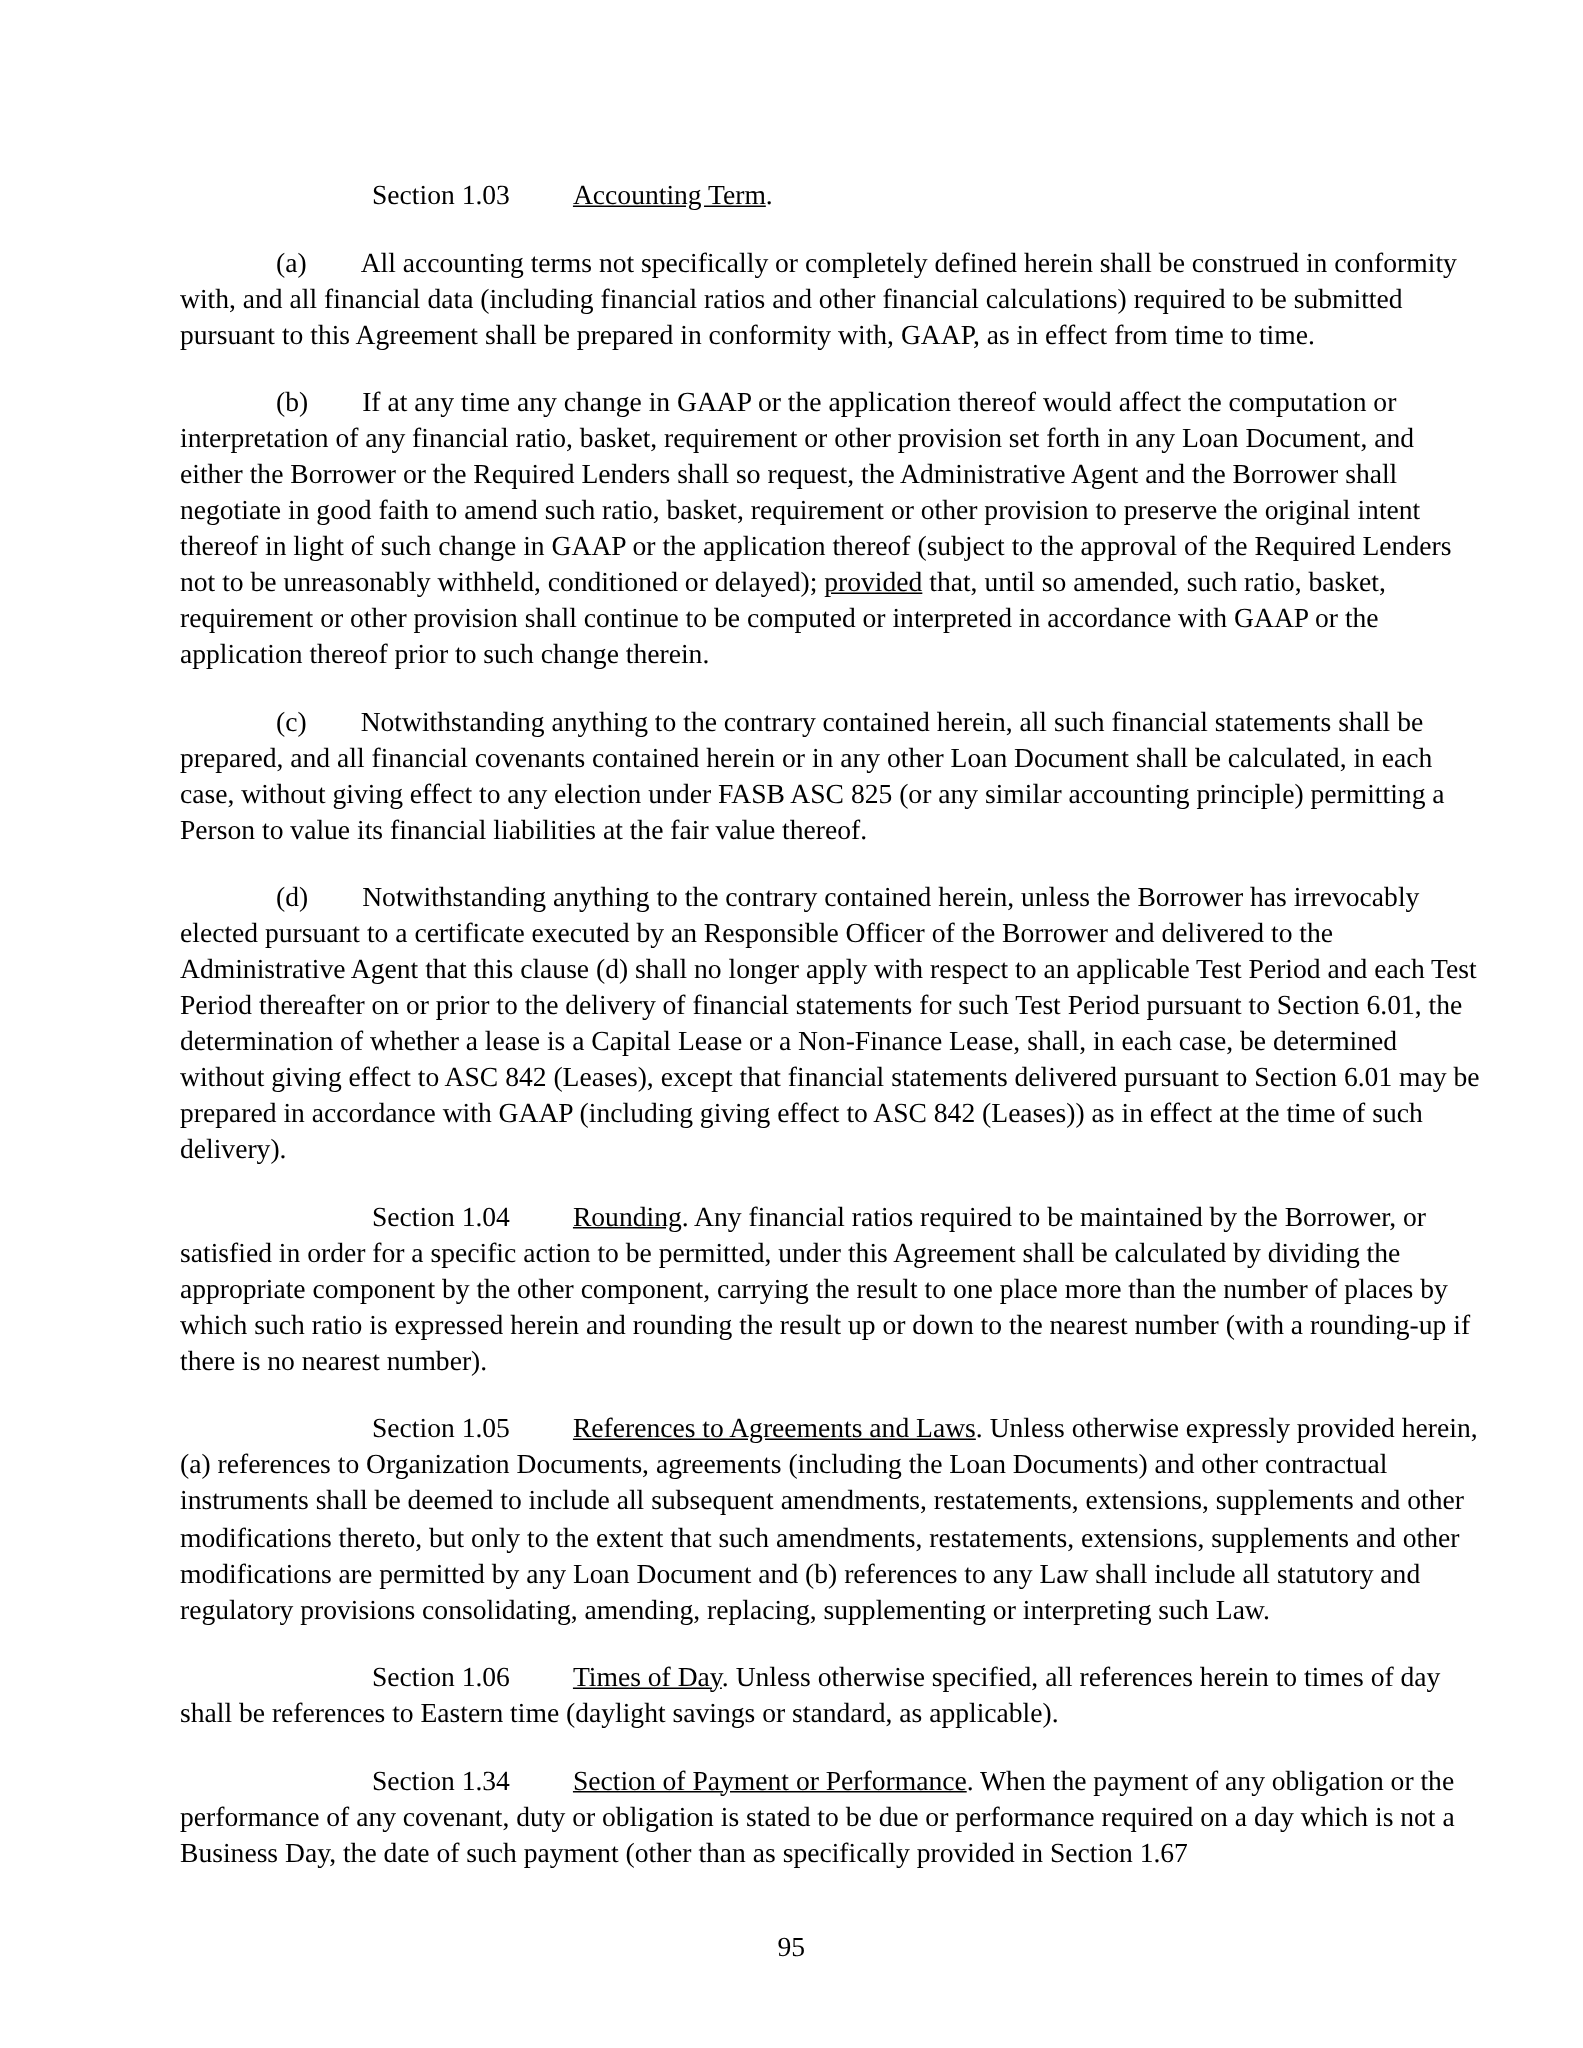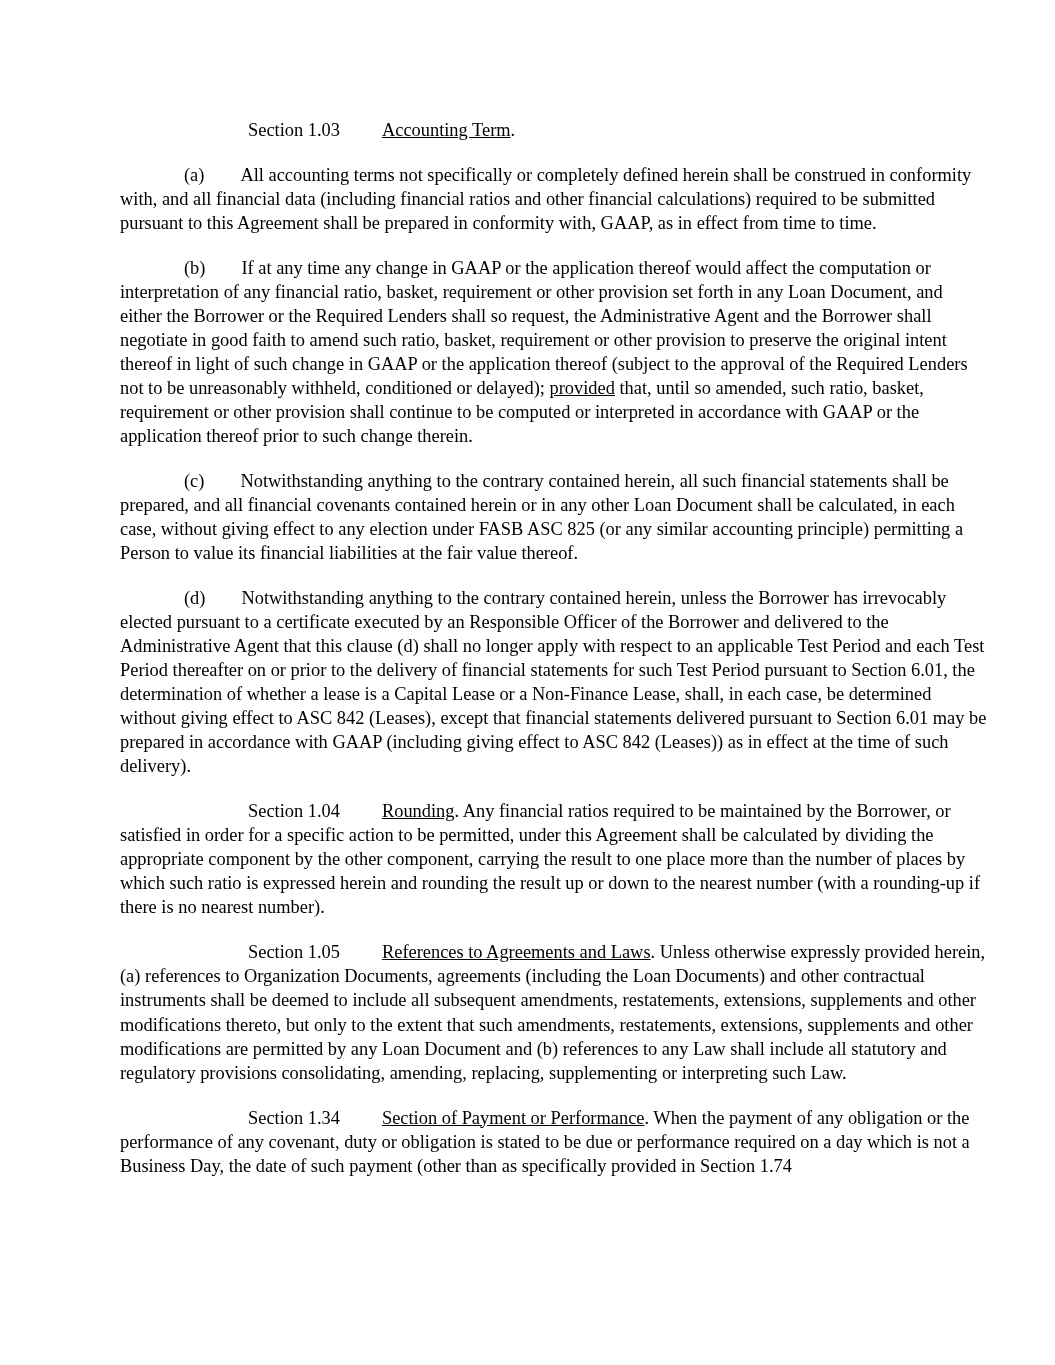--- a/index.html
+++ b/index.html
@@ -80,21 +80,25 @@
     </p>
 
     <p class="indent">
       <span class="sec-label">Section 1.04</span><span class="sec-gap"></span><span class="u">Rounding</span><span>.  Any financial ratios required to be maintained by the Borrower, or satisfied in order for a specific action to be permitted, under this Agreement shall be calculated by dividing the appropriate component by the other component, carrying the result to one place more than the number of places by which such ratio is expressed herein and rounding the result up or down to the nearest number (with a rounding-up if there is no nearest number).</span>
     </p>
 
     <p class="indent">
       <span class="sec-label">Section 1.05</span><span class="sec-gap"></span><span class="u">References to Agreements and Laws</span><span>.  Unless otherwise expressly provided herein, (a) references to Organization Documents, agreements (including the Loan Documents) and other contractual instruments shall be deemed to include all subsequent amendments, restatements, extensions, supplements and other modifications thereto, but only to the extent that such amendments, restatements, extensions, supplements and other modifications are permitted by any Loan Document and (b) references to any Law shall include all statutory and regulatory provisions consolidating, amending, replacing, supplementing or interpreting such Law.</span>
     </p>
 
+    <p class="indent">
+      <span class="sec-label">Section 1.06</span><span class="sec-gap"></span><span class="u">Times of Day</span><span>.  Unless otherwise specified, all references herein to times of day shall be references to Eastern time (daylight savings or standard, as applicable).</span>
+    </p>
 
     <p class="indent">
-      <span class="sec-label">Section 1.34</span><span class="sec-gap"></span><span class="u">Section of Payment or Performance</span><span>.  When the payment of any obligation or the performance of any covenant, duty or obligation is stated to be due or performance required on a day which is not a Business Day, the date of such payment (other than as specifically provided in Section 1.74</span>
+      <span class="sec-label">Section 1.34</span><span class="sec-gap"></span><span class="u">Section of Payment or Performance</span><span>.  When the payment of any obligation or the performance of any covenant, duty or obligation is stated to be due or performance required on a day which is not a Business Day, the date of such payment (other than as specifically provided in Section 1.67</span>
     </p>
 
   </div>
 
+  <div class="page-number">95</div>
 
 </div>
 
 </body></html>

